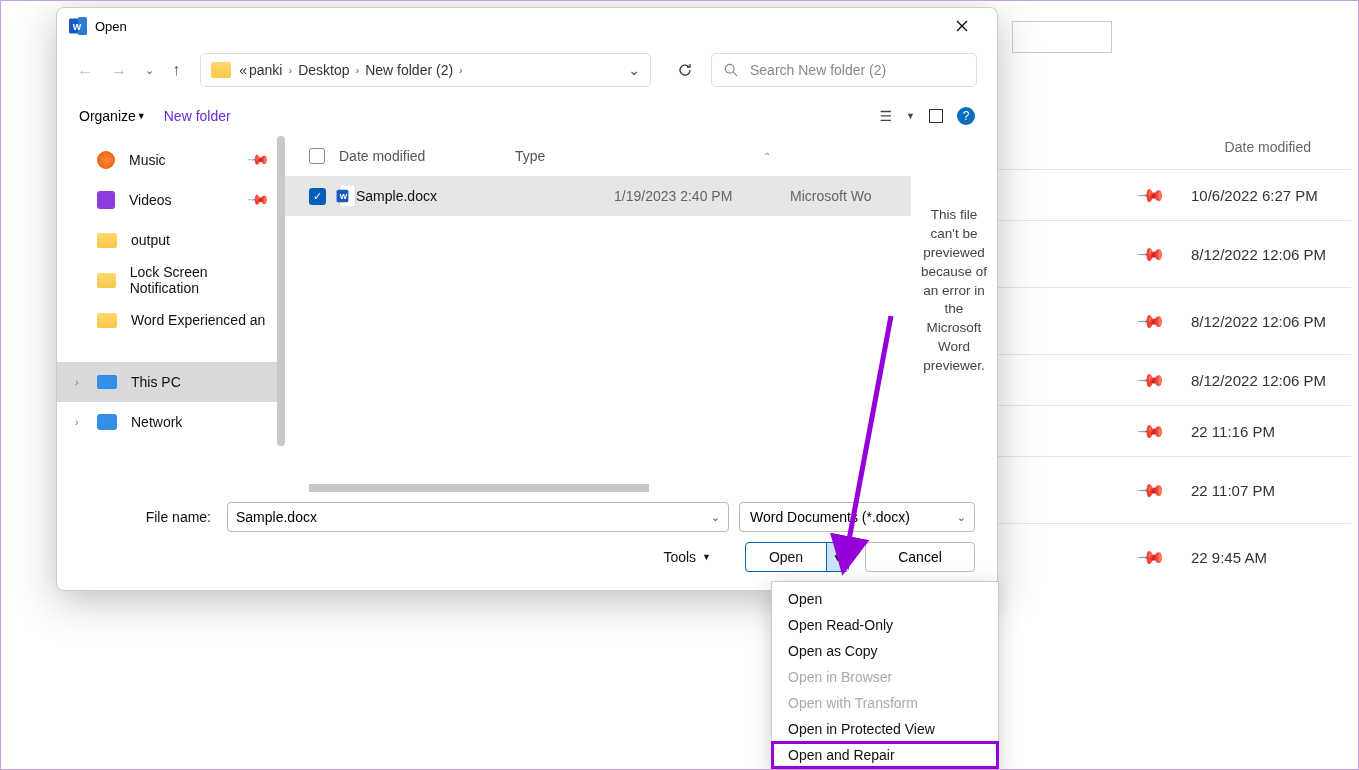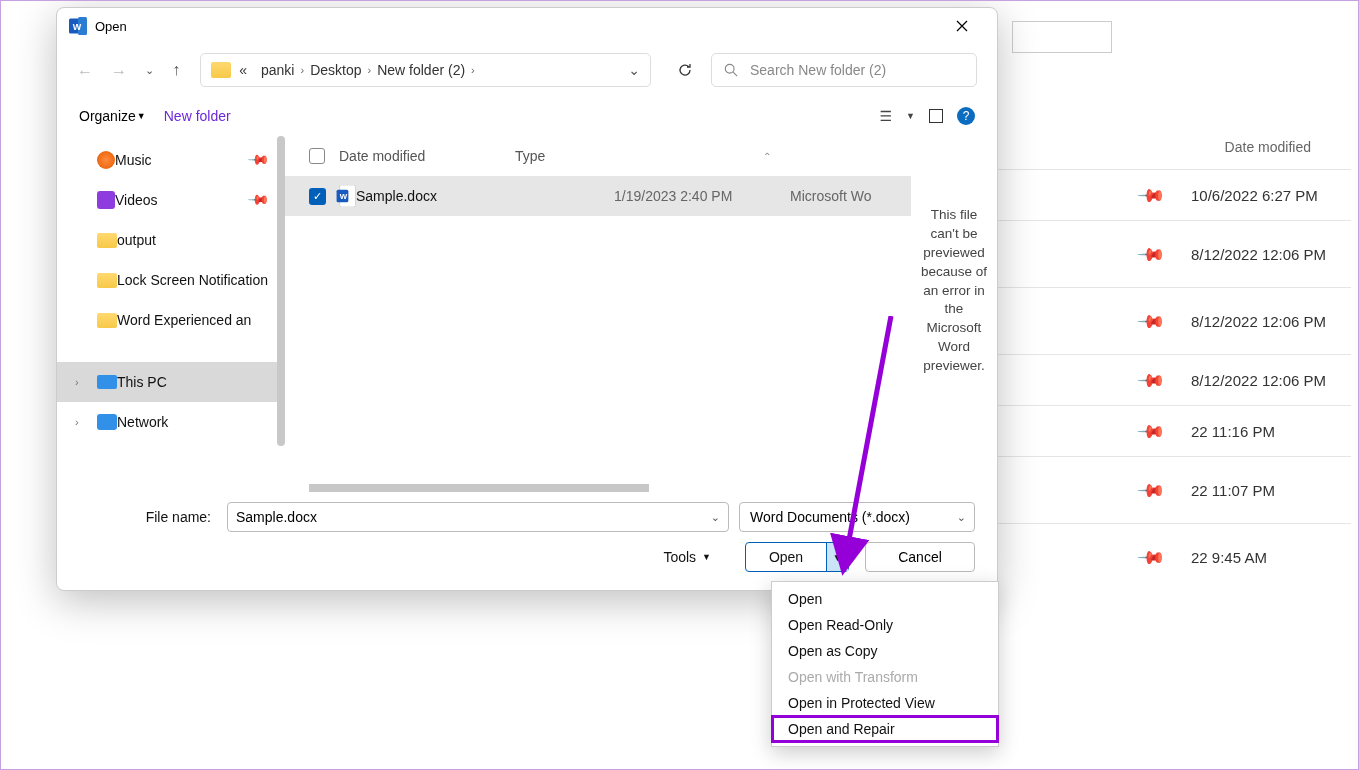--- a/index.html
+++ b/index.html
@@ -34,21 +34,21 @@
 .searchbox { width: 266px; height: 34px; border: 1px solid #ddd; border-radius: 5px; display: flex; align-items: center; padding: 0 12px; color: #888; font-size: 14px; gap: 12px; }
 
 .toolbar { display: flex; align-items: center; height: 40px; padding: 0 22px; gap: 18px; font-size: 14px; }
 .toolbar .org { color: #000000; display: flex; align-items: center; gap: 1px; }
 .toolbar .nf { color: #6d28d9; }
 .toolbar .rightset { margin-left: auto; display: flex; align-items: center; gap: 14px; color: #444; }
 .help-ic { width: 18px; height: 18px; background: #0c6cc0; border-radius: 50%; color: #fff; font-size: 12px; display: flex; align-items: center; justify-content: center; }
 
 .body { flex: 1; display: flex; overflow: hidden; }
 .sidebar { width: 228px; padding: 4px 0; position: relative; }
-.side-item { display: flex; align-items: center; height: 40px; padding: 0 14px 0 40px; font-size: 14px; color: #111; gap: 0; position: relative; }
+.side-item { display: flex; align-items: center; height: 40px; padding: 0 14px 0 40px; font-size: 14px; color: #111; gap: 14px; position: relative; }
 .side-item.selected { background: #d9d9d9; }
 .side-item .pin { position: absolute; right: 18px; color: #888; transform: rotate(45deg); font-size: 14px; }
 .side-item .exp { position: absolute; left: 18px; color: #777; font-size: 11px; }
 .side-scrollbar { position: absolute; right: 0; top: 0; width: 8px; height: 310px; background: #c8c8c8; border-radius: 4px; }
 .folder-ic2 { width: 20px; height: 15px; background: linear-gradient(#ffd970, #f7c948); border-radius: 2px; }
 .music-ic { width: 18px; height: 18px; background: radial-gradient(#ff8a3d, #e55a00); border-radius: 50%; }
 .video-ic { width: 18px; height: 18px; background: #8e3ce0; border-radius: 3px; }
 .pc-ic { width: 20px; height: 14px; background: #3390e8; border-radius: 2px; }
 .net-ic { width: 20px; height: 16px; background: #3390e8; border-radius: 3px; }
 
@@ -196,21 +196,21 @@
   <div class="navbar">
     <div class="navarrows">
       <span class="dim">←</span>
       <span class="dim">→</span>
       <span style="font-size:11px">⌄</span>
       <span>↑</span>
     </div>
     <div class="breadcrumb-box">
       <div class="folder-ic"></div>
       <span>«</span>
-      <span style="margin-left:14px">panki</span>
+      <span style="margin-left:2px">panki</span>
       <span class="chev">›</span>
       <span>Desktop</span>
       <span class="chev">›</span>
       <span>New folder (2)</span>
       <span class="chev">›</span>
       <span class="dropchev">⌄</span>
     </div>
     <div class="refresh">
       <svg width="16" height="16" viewBox="0 0 16 16">
           <path d="M13 8a5 5 0 1 1-1.5-3.5M13 2v3h-3" fill="none" stroke="#333" stroke-width="1.3"></path>
@@ -335,20 +335,21 @@
           <span>Cancel</span>
         </div>
     </div>
   </div>
 </div>
 
 <div class="open-menu" id="open-menu">
     <div class="menu-item">Open</div>
     <div class="menu-item">Open Read-Only</div>
     <div class="menu-item">Open as Copy</div>
+    <div class="menu-item disabled">Open in Browser</div>
     <div class="menu-item disabled">Open with Transform</div>
     <div class="menu-item">Open in Protected View</div>
     <div class="menu-item highlight">Open and Repair</div>
   </div>
 
 <svg class="arrow" viewBox="0 0 120 260">
   <defs>
       <marker id="ah" markerWidth="8" markerHeight="8" refX="4" refY="4" orient="auto">
         <path d="M0 0 L8 4 L0 8 z" fill="#9500d8"></path>
       </marker>

